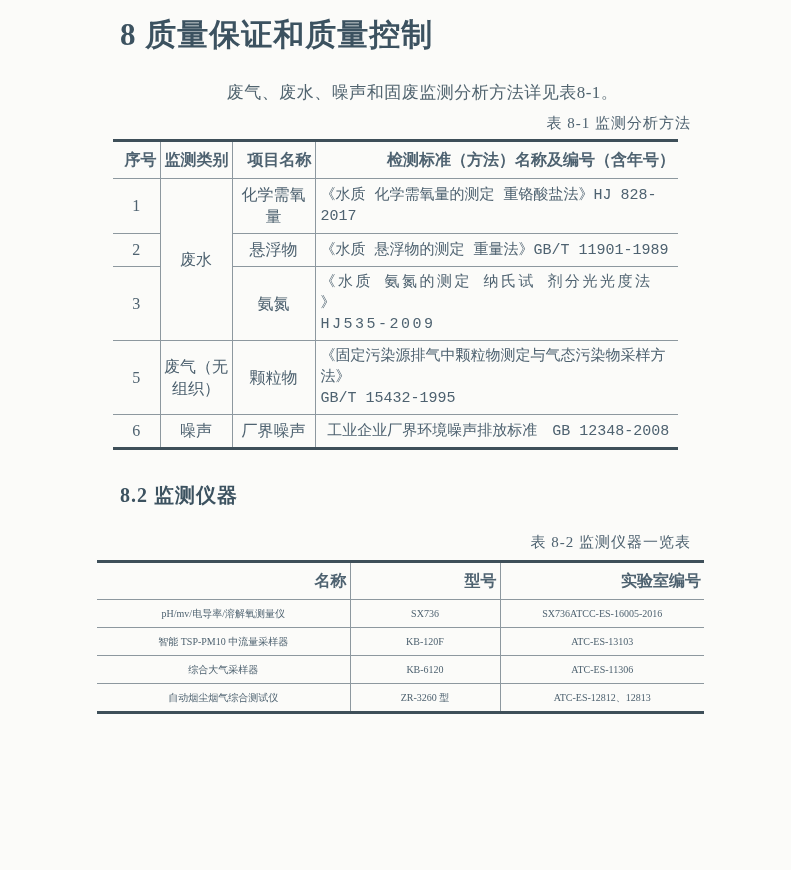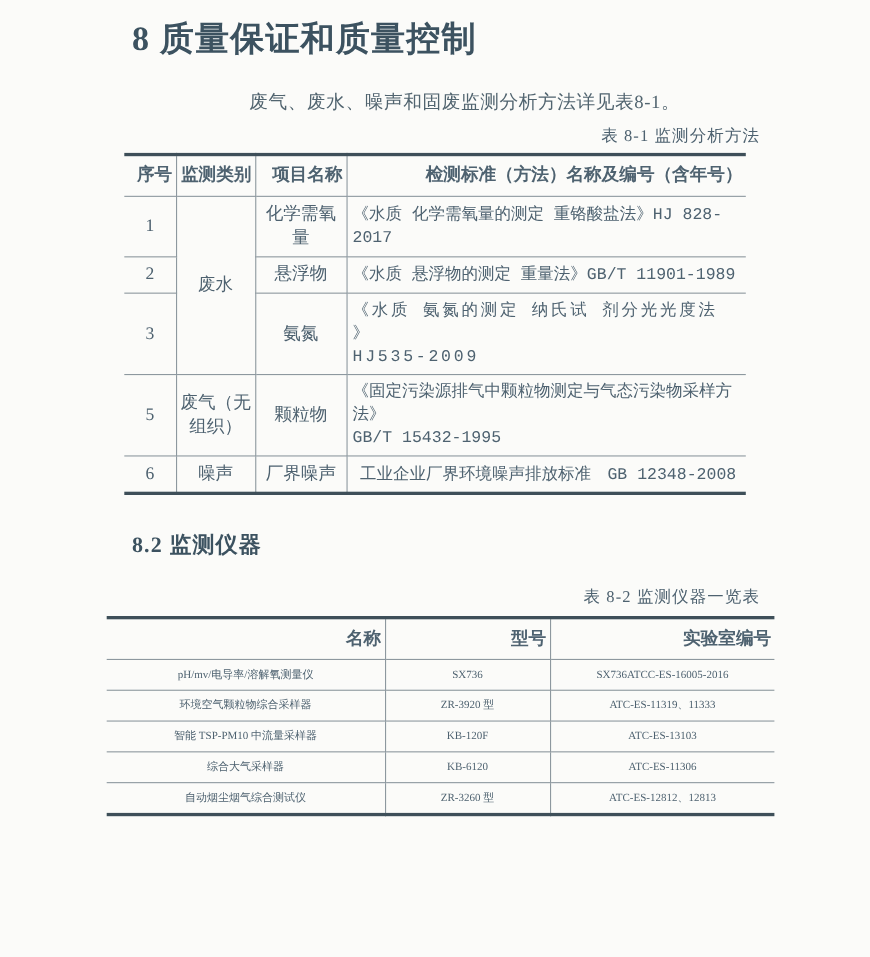--- a/index.html
+++ b/index.html
@@ -155,25 +155,20 @@
         <th>实验室编号</th>
       </tr>
     </thead>
     <tbody>
       <tr>
         <td>pH/mv/电导率/溶解氧测量仪</td>
         <td>SX736</td>
         <td>SX736ATCC-ES-16005-2016</td>
       </tr>
       <tr>
-        <td>环境空气颗粒物综合采样器</td>
-        <td>ZR-3920 型</td>
-        <td>ATC-ES-11319、11333</td>
-      </tr>
-      <tr>
         <td>智能 TSP-PM10 中流量采样器</td>
         <td>KB-120F</td>
         <td>ATC-ES-13103</td>
       </tr>
       <tr>
         <td>综合大气采样器</td>
         <td>KB-6120</td>
         <td>ATC-ES-11306</td>
       </tr>
       <tr>

